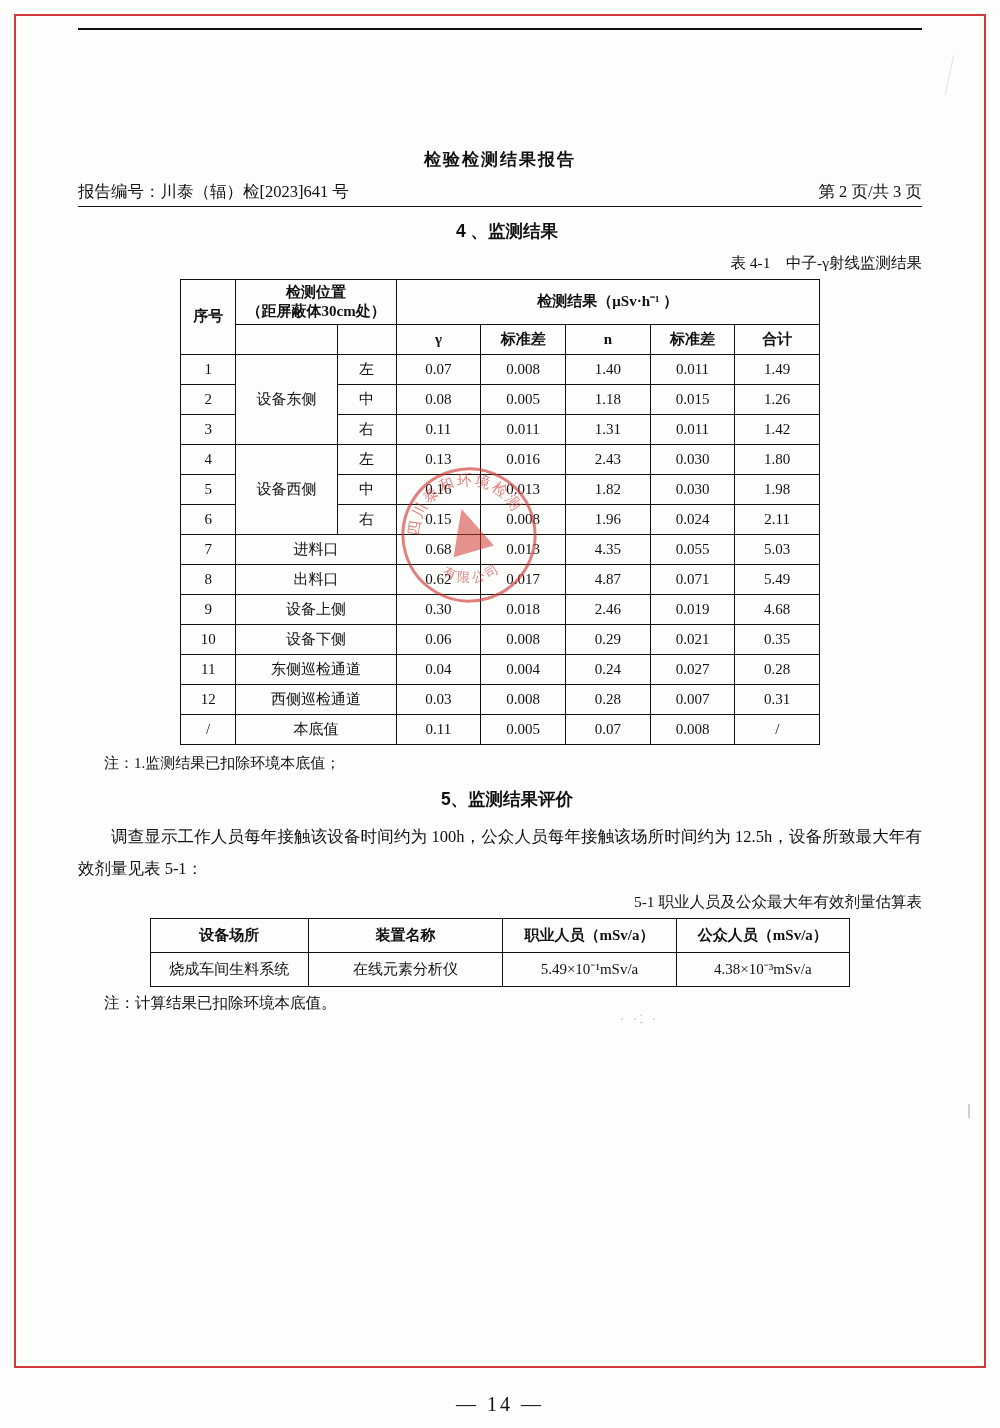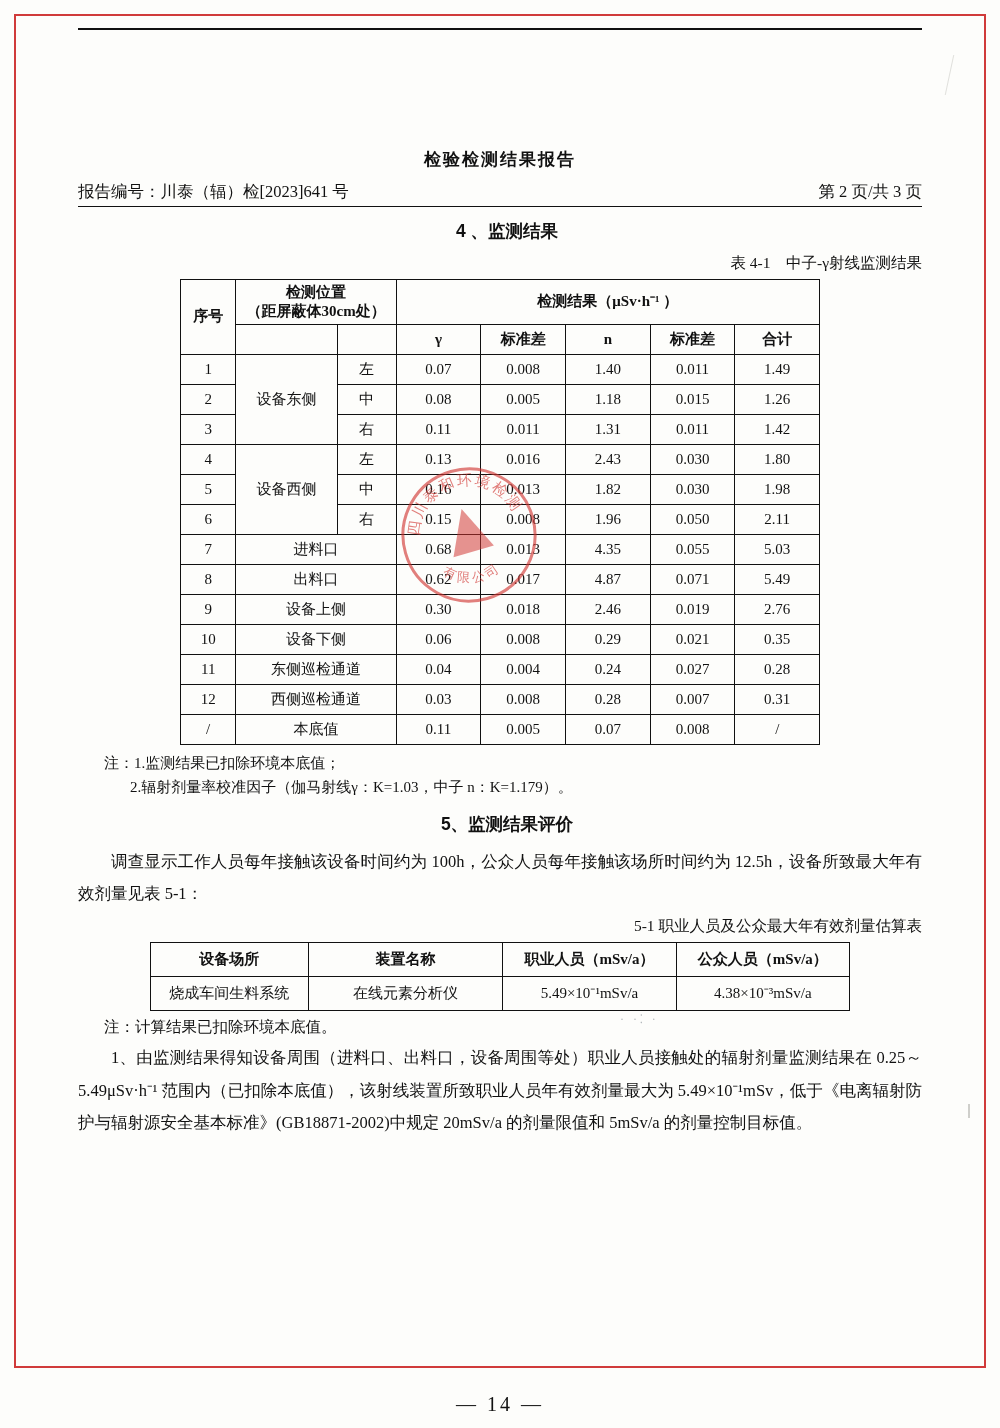--- a/index.html
+++ b/index.html
@@ -273,21 +273,21 @@
             <td class="c-val">1.82</td>
             <td class="c-val">0.030</td>
             <td class="c-val">1.98</td>
           </tr>
           <tr>
             <td class="c-idx">6</td>
             <td class="c-sub">右</td>
             <td class="c-val">0.15</td>
             <td class="c-val">0.008</td>
             <td class="c-val">1.96</td>
-            <td class="c-val">0.050</td>
+            <td class="c-val">0.024</td>
             <td class="c-val">2.11</td>
           </tr>
           <tr>
             <td class="c-idx">7</td>
             <td colspan="2">进料口</td>
             <td class="c-val">0.68</td>
             <td class="c-val">0.013</td>
             <td class="c-val">4.35</td>
             <td class="c-val">0.055</td>
             <td class="c-val">5.03</td>
@@ -301,21 +301,21 @@
             <td class="c-val">0.071</td>
             <td class="c-val">5.49</td>
           </tr>
           <tr>
             <td class="c-idx">9</td>
             <td colspan="2">设备上侧</td>
             <td class="c-val">0.30</td>
             <td class="c-val">0.018</td>
             <td class="c-val">2.46</td>
             <td class="c-val">0.019</td>
-            <td class="c-val">2.76</td>
+            <td class="c-val">4.68</td>
           </tr>
           <tr>
             <td class="c-idx">10</td>
             <td colspan="2">设备下侧</td>
             <td class="c-val">0.06</td>
             <td class="c-val">0.008</td>
             <td class="c-val">0.29</td>
             <td class="c-val">0.021</td>
             <td class="c-val">0.35</td>
           </tr>
@@ -344,21 +344,20 @@
             <td class="c-val">0.005</td>
             <td class="c-val">0.07</td>
             <td class="c-val">0.008</td>
             <td class="c-val">/</td>
           </tr>
         </tbody>
     </table>
 
     <div class="notes">
       <div>注：1.监测结果已扣除环境本底值；</div>
-      <div class="indent">2.辐射剂量率校准因子（伽马射线γ：K=1.03，中子 n：K=1.179）。</div>
     </div>
 
     <div class="sec-title">5、监测结果评价</div>
 
     <div class="para">调查显示工作人员每年接触该设备时间约为 100h，公众人员每年接触该场所时间约为 12.5h，设备所致最大年有效剂量见表 5-1：</div>
 
     <div class="tbl-caption">5-1 职业人员及公众最大年有效剂量估算表</div>
 
     <table class="grid" id="t51">
       <thead>
@@ -374,21 +373,20 @@
             <td>烧成车间生料系统</td>
             <td>在线元素分析仪</td>
             <td>5.49×10⁻¹mSv/a</td>
             <td>4.38×10⁻³mSv/a</td>
           </tr>
         </tbody>
     </table>
 
     <div class="note2">注：计算结果已扣除环境本底值。</div>
 
-    <div class="body-list">1、由监测结果得知设备周围（进料口、出料口，设备周围等处）职业人员接触处的辐射剂量监测结果在 0.25～5.49μSv·h⁻¹ 范围内（已扣除本底值），该射线装置所致职业人员年有效剂量最大为 5.49×10⁻¹mSv，低于《电离辐射防护与辐射源安全基本标准》(GB18871-2002)中规定 20mSv/a 的剂量限值和 5mSv/a 的剂量控制目标值。</div>
 
   </div>
 
   <div class="stamp">
     <svg width="150" height="150" viewBox="0 0 150 150" aria-hidden="true">
       <circle cx="75" cy="75" r="66" fill="none" stroke="#d0332f" stroke-width="3"></circle>
       <path d="M75 48 L96 92 L54 92 Z" fill="#d0332f" opacity="0.85"></path>
       <defs>
         <path id="seal-top" d="M 75,75 m -50,0 a 50,50 0 1,1 100,0" fill="none"></path>
         <path id="seal-bot" d="M 28,75 a 47,47 0 0,0 94,0" fill="none"></path>

